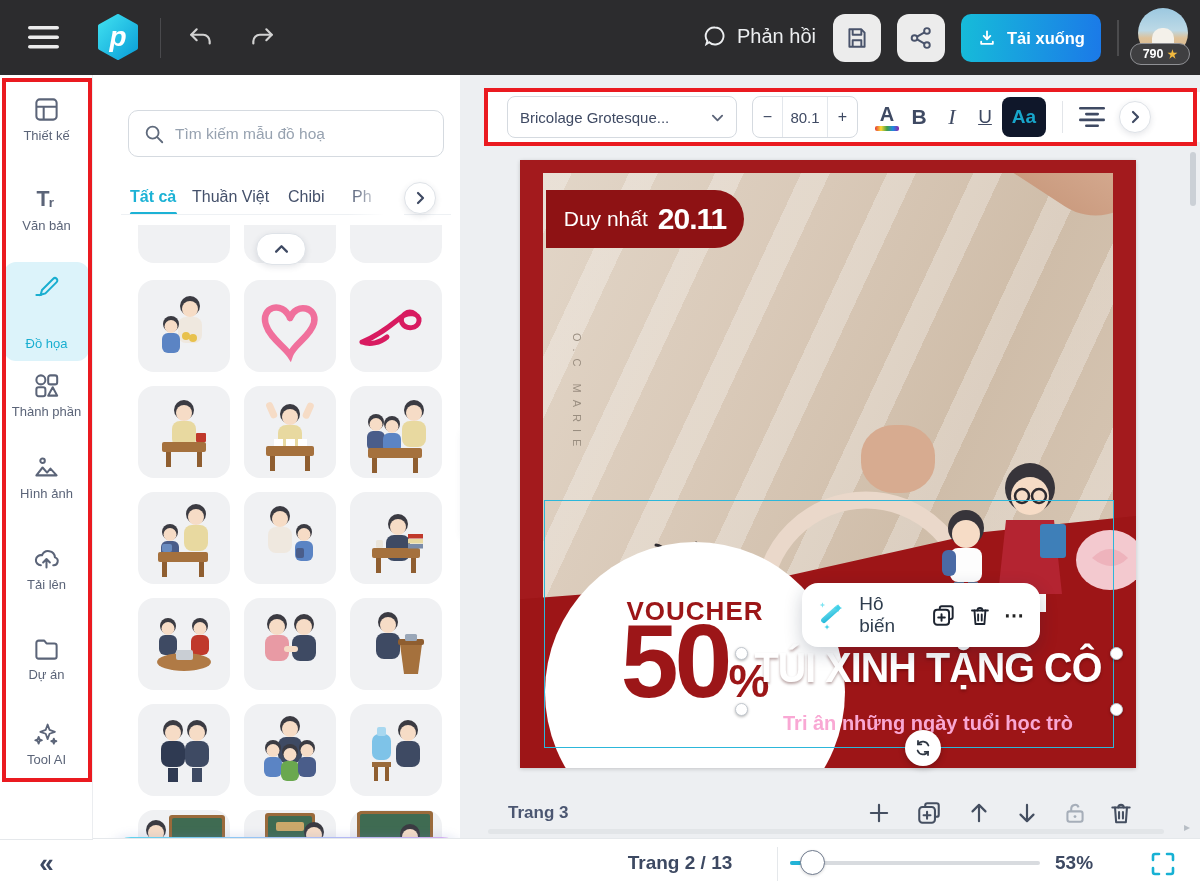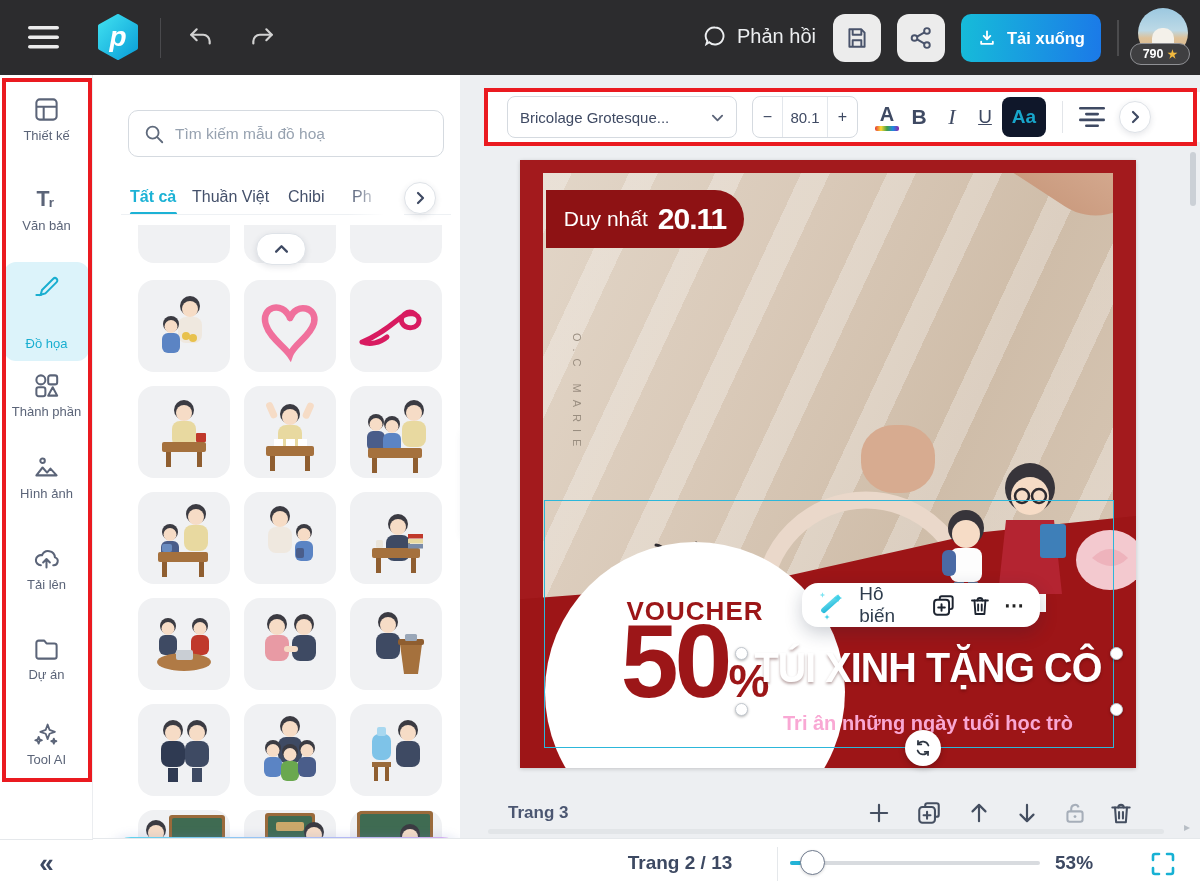--- a/index.html
+++ b/index.html
@@ -88,21 +88,21 @@
   #headline{left:212px;top:486px;width:392px;text-align:center;color:#fff;font-weight:800;font-size:42px;line-height:1.05;
      letter-spacing:-1px;text-shadow:0 2px 3px rgba(60,0,0,.35);white-space:nowrap;transform:scaleX(.94);transform-origin:center;}
   #subline{left:212px;top:552px;width:392px;text-align:center;color:#f9a8d4;font-weight:700;font-size:20px;}
 
   
   #sel-rect{left:544px;top:500px;width:570px;height:248px;border:1.6px solid #2cb7da;z-index:20;pointer-events:none;}
   .handle{position:absolute;width:13px;height:13px;border-radius:50%;background:#fff;border:1px solid #c2c8cf;
      box-shadow:0 1px 3px rgba(0,0,0,.3);z-index:22;}
   #rotate-btn{left:905px;top:730px;width:36px;height:36px;border-radius:50%;background:#fff;z-index:22;
      box-shadow:0 2px 6px rgba(0,0,0,.25);display:flex;align-items:center;justify-content:center;cursor:pointer;}
-  #magic-bar{left:802px;top:583px;width:238px;height:44px;background:#fff;border-radius:16px;z-index:30;
+  #magic-bar{left:802px;top:583px;width:238px;height:64px;background:#fff;border-radius:16px;z-index:30;
      box-shadow:0 6px 18px rgba(20,30,60,.22);display:flex;align-items:center;padding:0 14px;gap:12px;cursor:default;}
   #magic-bar .lbl{font-size:19px;color:#2f3d4e;}
   #magic-bar .dots{font-size:20px;color:#222;letter-spacing:2px;font-weight:700;}
   #canvas-vscroll{left:1190px;top:152px;width:6px;height:54px;border-radius:3px;background:#cbd0d6;}
 
   
   #page-label{left:508px;top:803px;font-size:17px;font-weight:600;color:#4b5671;}
   .strip-ic{position:absolute;top:800px;width:26px;height:26px;cursor:pointer;}
   #strip-scroll{left:488px;top:829px;width:676px;height:5px;border-radius:3px;background:#e2e5e8;}
   #strip-arrow{left:1184px;top:820px;color:#b7bdc5;font-size:12px;}

